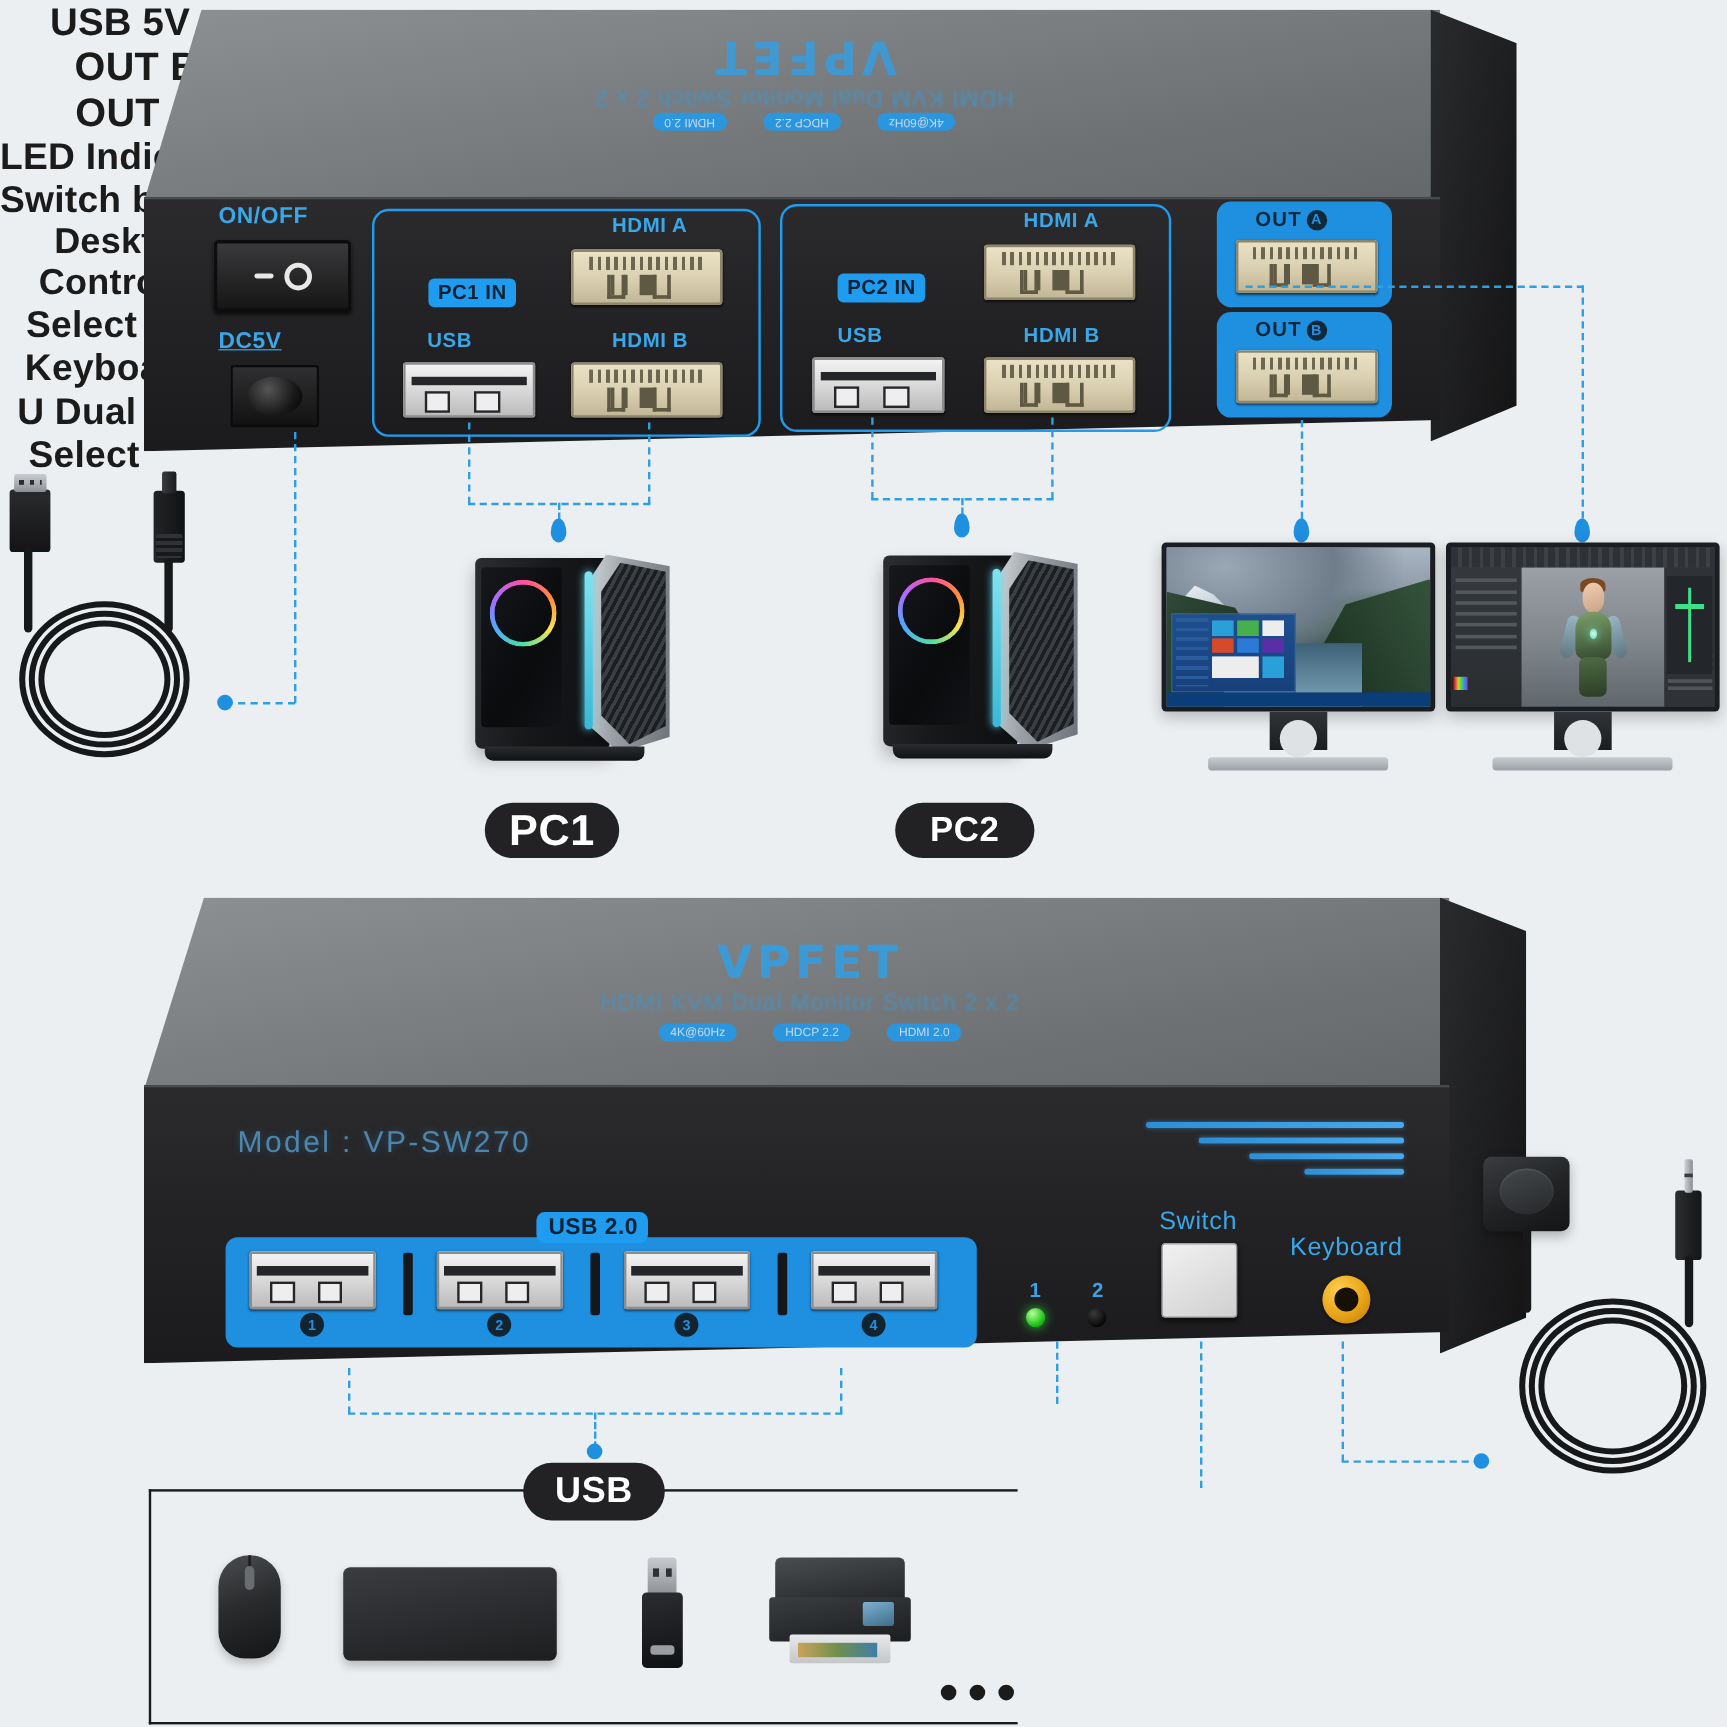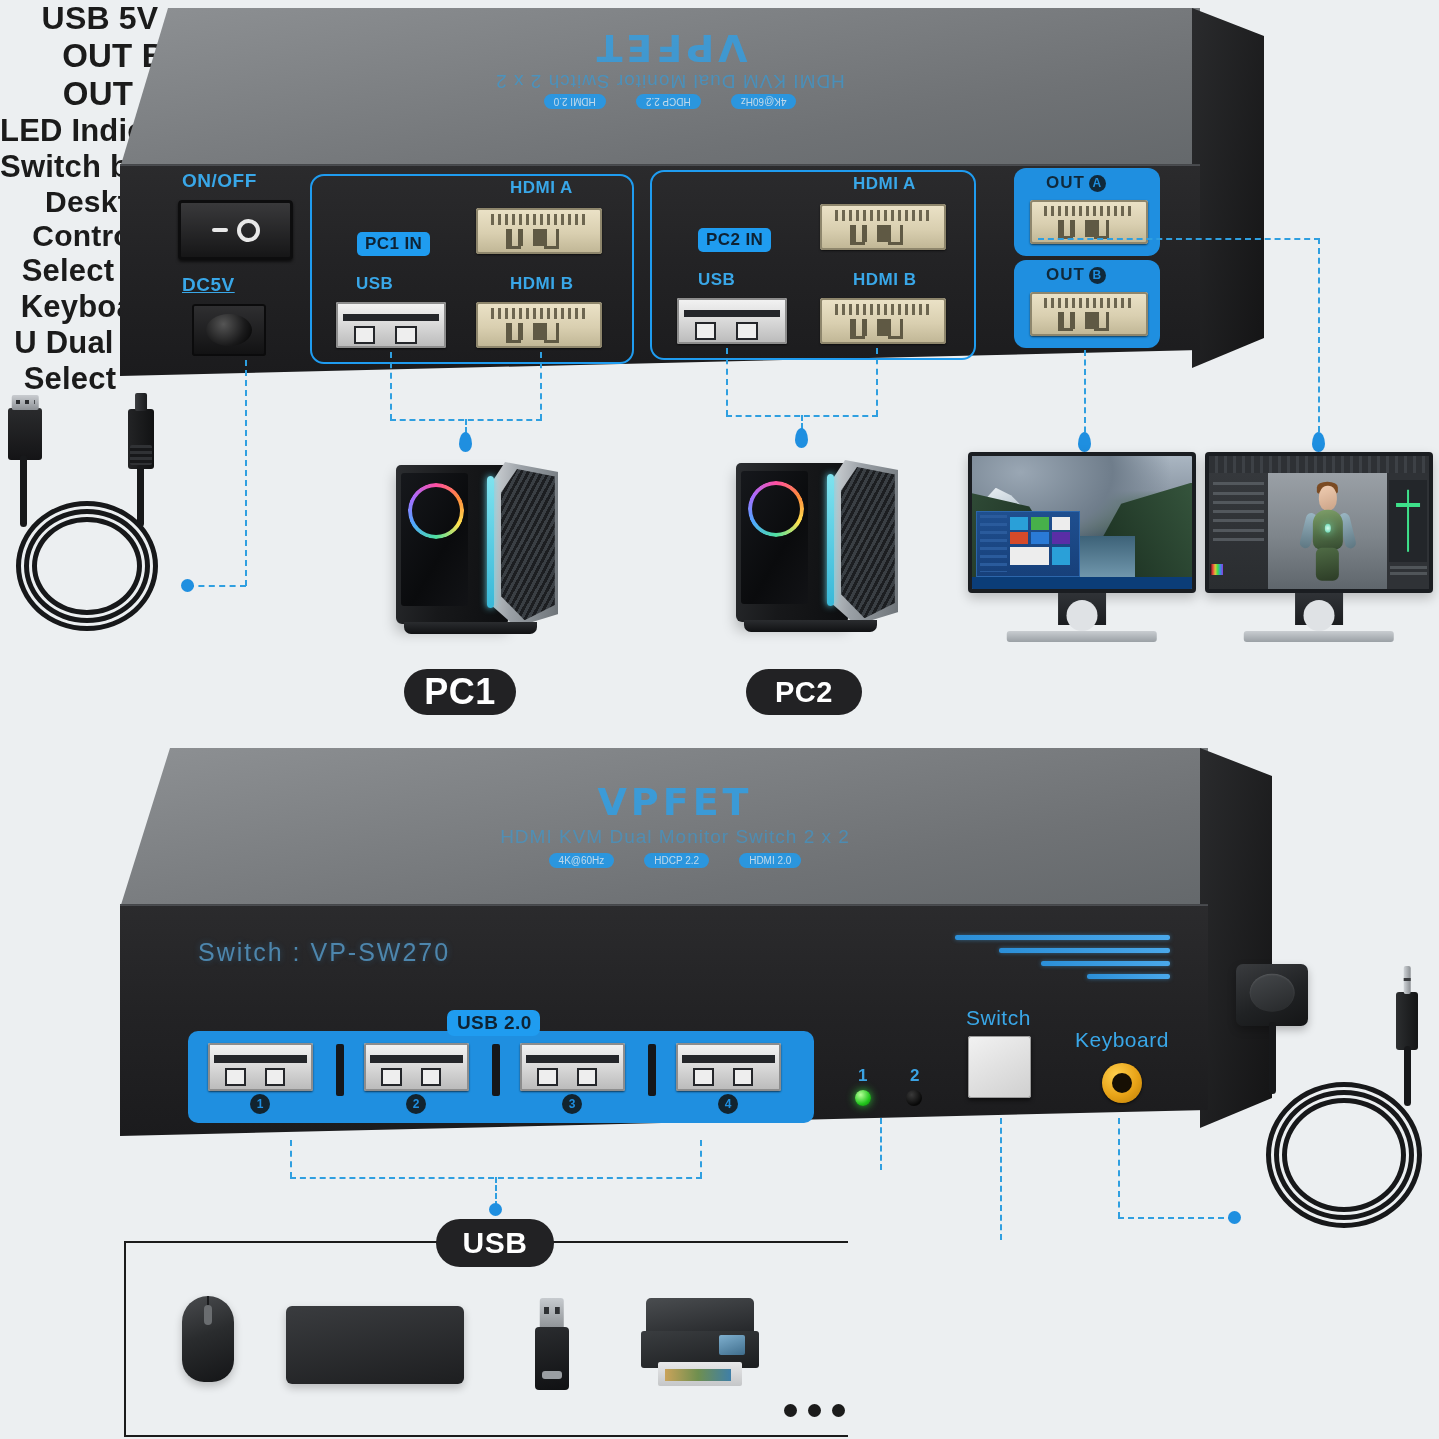--- a/index.html
+++ b/index.html
@@ -596,21 +596,21 @@
     <div class="brand-wrap upright" style="left:265px;top:32px;width:580px;">
       <div class="brand-logo">VPFET</div>
       <div class="brand-sub">HDMI KVM Dual Monitor Switch 2 x 2</div>
       <div class="badge-row">
         <div class="badge">4K@60Hz</div>
         <div class="badge">HDCP 2.2</div>
         <div class="badge">HDMI 2.0</div>
       </div>
     </div>
 
-    <div class="model-txt" style="left:78px;top:190px;">Switch : VP-SW270</div>
+    <div class="model-txt" style="left:78px;top:190px;">Model : VP-SW270</div>
 
     <div class="stripe" style="left:835px;top:187px;width:215px;"></div>
     <div class="stripe" style="left:879px;top:200px;width:171px;"></div>
     <div class="stripe" style="left:921px;top:213px;width:129px;"></div>
     <div class="stripe" style="left:967px;top:226px;width:83px;"></div>
 
     <div class="out-panel" style="left:68px;top:283px;width:626px;height:92px;border-radius:10px;"></div>
     <div class="pill-lbl" style="left:327px;top:262px;font-size:19px;border-radius:7px;padding-left:10px;">USB 2.0</div>
 
     <div class="usbport" style="left:88px;top:295px;width:105px;height:48px;">

